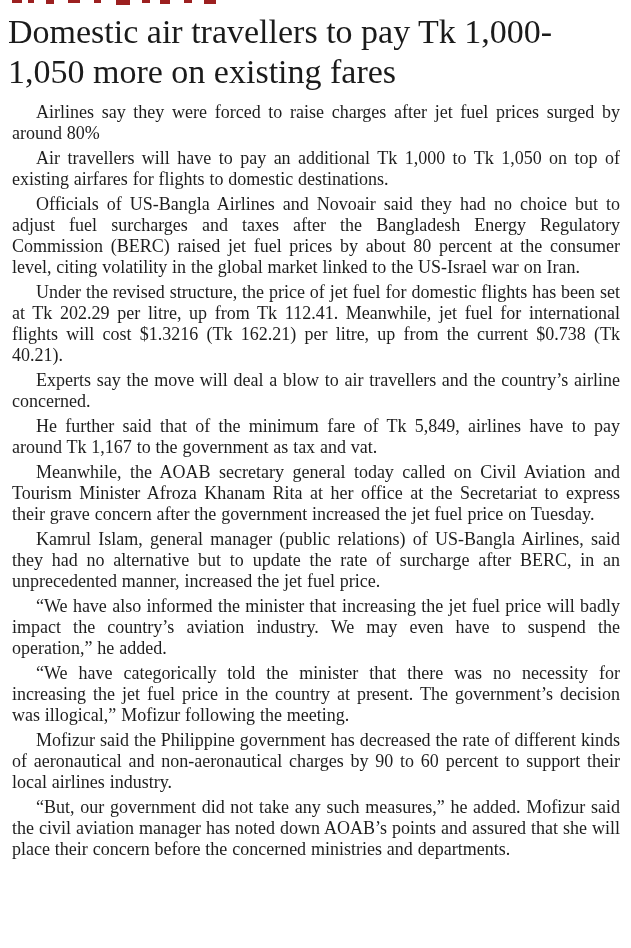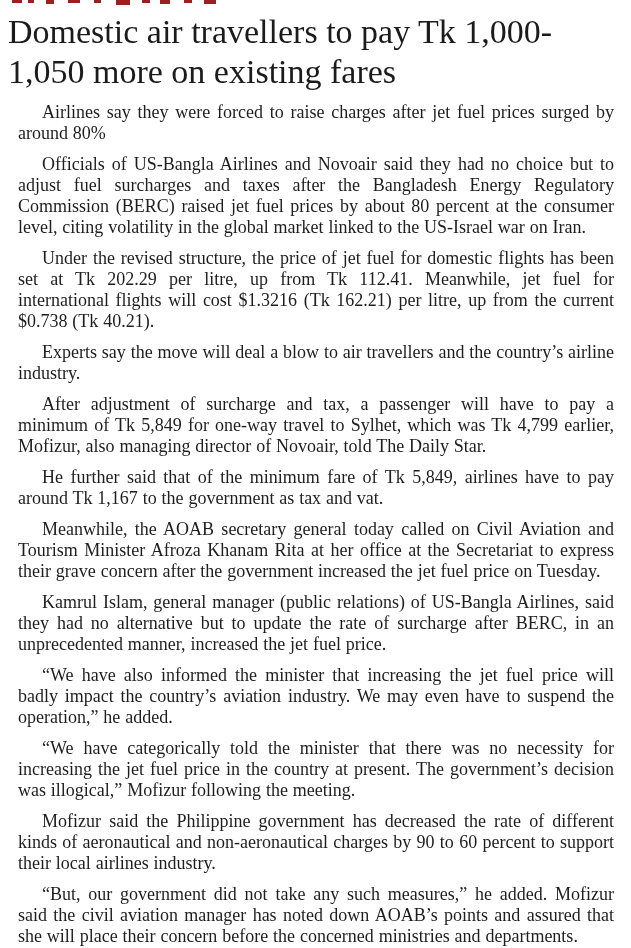--- a/index.html
+++ b/index.html
@@ -52,21 +52,21 @@
   }
   .article-body {
     font-size: 18px;
     line-height: 21px;
     text-align: justify;
     hyphens: auto;
     -webkit-hyphens: auto;
     word-spacing: 0.02em;
   }
   .article-body p {
-    margin: 10px;
+    margin: 4px;
     text-indent: 24px;
   }
 </style>
 </head>
 <body>
 
 <div class="page">
 
   <div class="kicker-clip">
     <span></span>
@@ -78,24 +78,24 @@
     <span></span>
     <span></span>
     <span></span>
     <span></span>
   </div>
 
   <h1 class="headline">Domestic air travellers to pay Tk 1,000-1,050 more on existing fares</h1>
 
   <div class="article-body">
     <p>Airlines say they were forced to raise charges after jet fuel prices surged by around 80%</p>
+    <p>Air travellers will have to pay an additional Tk 1,000 to Tk 1,050 on top of existing airfares for flights to domestic destinations.</p>
     <p>Officials of US-Bangla Airlines and Novoair said they had no choice but to adjust fuel surcharges and taxes after the Bangladesh Energy Regulatory Commission (BERC) raised jet fuel prices by about 80 percent at the consumer level, citing volatility in the global market linked to the US-Israel war on Iran.</p>
     <p>Under the revised structure, the price of jet fuel for domestic flights has been set at Tk 202.29 per litre, up from Tk 112.41. Meanwhile, jet fuel for international flights will cost $1.3216 (Tk 162.21) per litre, up from the current $0.738 (Tk 40.21).</p>
-    <p>Experts say the move will deal a blow to air travellers and the country’s airline industry.</p>
-    <p>After adjustment of surcharge and tax, a passenger will have to pay a minimum of Tk 5,849 for one-way travel to Sylhet, which was Tk 4,799 earlier, Mofizur, also managing director of Novoair, told The Daily Star.</p>
+    <p>Experts say the move will deal a blow to air travellers and the country’s airline concerned.</p>
     <p>He further said that of the minimum fare of Tk 5,849, airlines have to pay around Tk 1,167 to the government as tax and vat.</p>
     <p>Meanwhile, the AOAB secretary general today called on Civil Aviation and Tourism Minister Afroza Khanam Rita at her office at the Secretariat to express their grave concern after the government increased the jet fuel price on Tuesday.</p>
     <p>Kamrul Islam, general manager (public relations) of US-Bangla Airlines, said they had no alternative but to update the rate of surcharge after BERC, in an unprecedented manner, increased the jet fuel price.</p>
     <p>“We have also informed the minister that increasing the jet fuel price will badly impact the country’s aviation industry. We may even have to suspend the operation,” he added.</p>
     <p>“We have categorically told the minister that there was no necessity for increasing the jet fuel price in the country at present. The government’s decision was illogical,” Mofizur following the meeting.</p>
     <p>Mofizur said the Philippine government has decreased the rate of different kinds of aeronautical and non-aeronautical charges by 90 to 60 percent to support their local airlines industry.</p>
     <p>“But, our government did not take any such measures,” he added. Mofizur said the civil aviation manager has noted down AOAB’s points and assured that she will place their concern before the concerned ministries and departments.</p>
   </div>
 
 </div>

